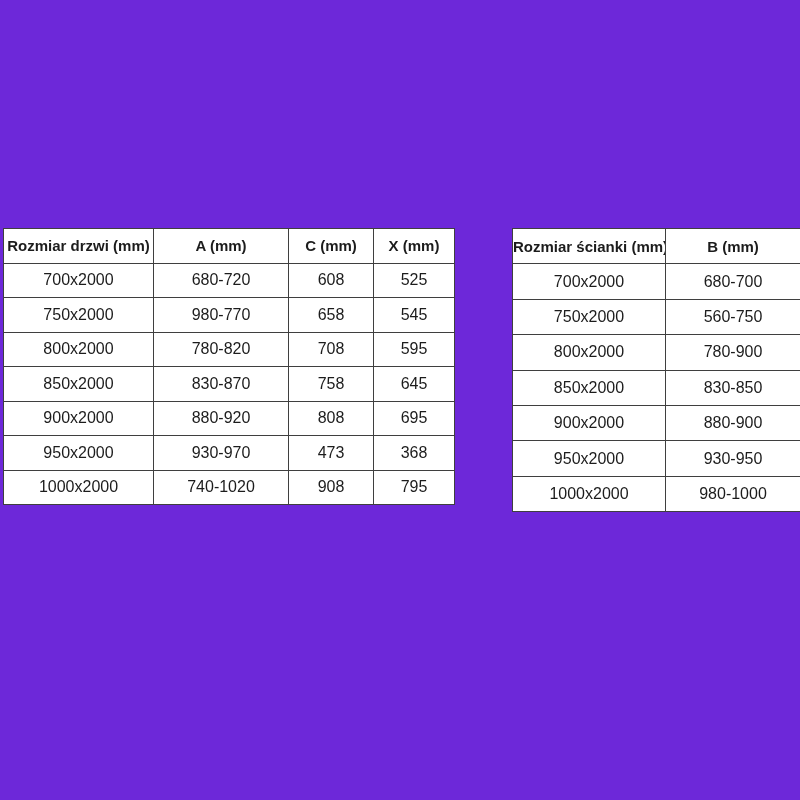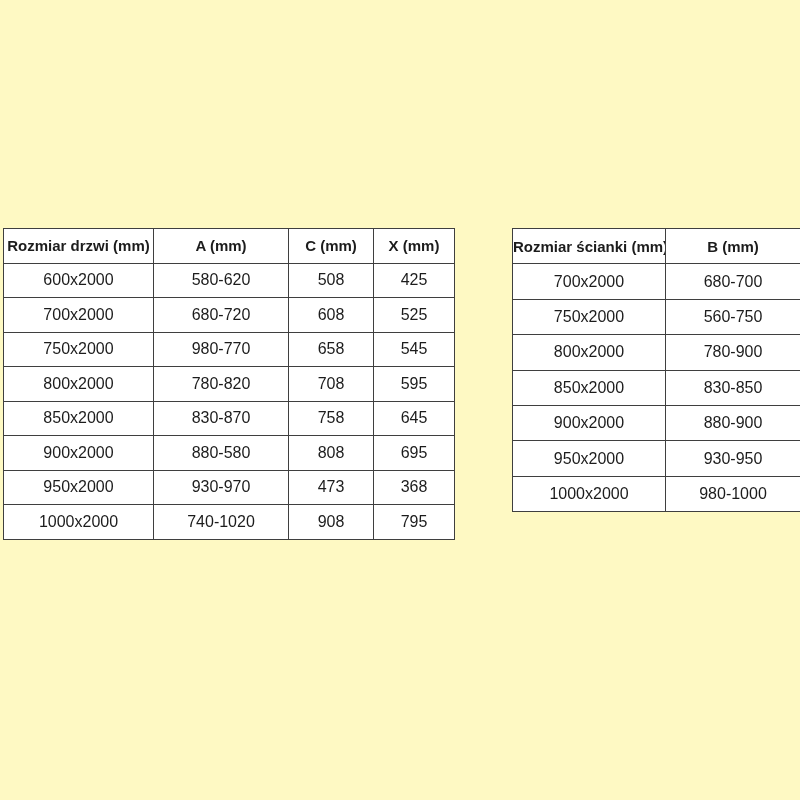--- a/index.html
+++ b/index.html
@@ -4,21 +4,21 @@
 <style>
   html, body {
     margin: 0;
     padding: 0;
     background: #ffffff;
   }
   .stage {
     position: relative;
     width: 800px;
     height: 800px;
-    background: #fef9c3;
+    background: #6d28d9;
     font-family: "Liberation Sans", "DejaVu Sans", sans-serif;
     color: #1c1c1c;
     overflow: hidden;
   }
   table.spec-table {
     position: absolute;
     border-collapse: collapse;
     table-layout: fixed;
     background: #ffffff;
   }
@@ -67,26 +67,20 @@
     <thead>
       <tr>
         <th>Rozmiar drzwi (mm)</th>
         <th>A (mm)</th>
         <th>C (mm)</th>
         <th>X (mm)</th>
       </tr>
     </thead>
     <tbody>
         <tr>
-          <td>600x2000</td>
-          <td>580-620</td>
-          <td>508</td>
-          <td>425</td>
-        </tr>
-        <tr>
           <td>700x2000</td>
           <td>680-720</td>
           <td>608</td>
           <td>525</td>
         </tr>
         <tr>
           <td>750x2000</td>
           <td>980-770</td>
           <td>658</td>
           <td>545</td>
@@ -98,21 +92,21 @@
           <td>595</td>
         </tr>
         <tr>
           <td>850x2000</td>
           <td>830-870</td>
           <td>758</td>
           <td>645</td>
         </tr>
         <tr>
           <td>900x2000</td>
-          <td>880-580</td>
+          <td>880-920</td>
           <td>808</td>
           <td>695</td>
         </tr>
         <tr>
           <td>950x2000</td>
           <td>930-970</td>
           <td>473</td>
           <td>368</td>
         </tr>
         <tr>

